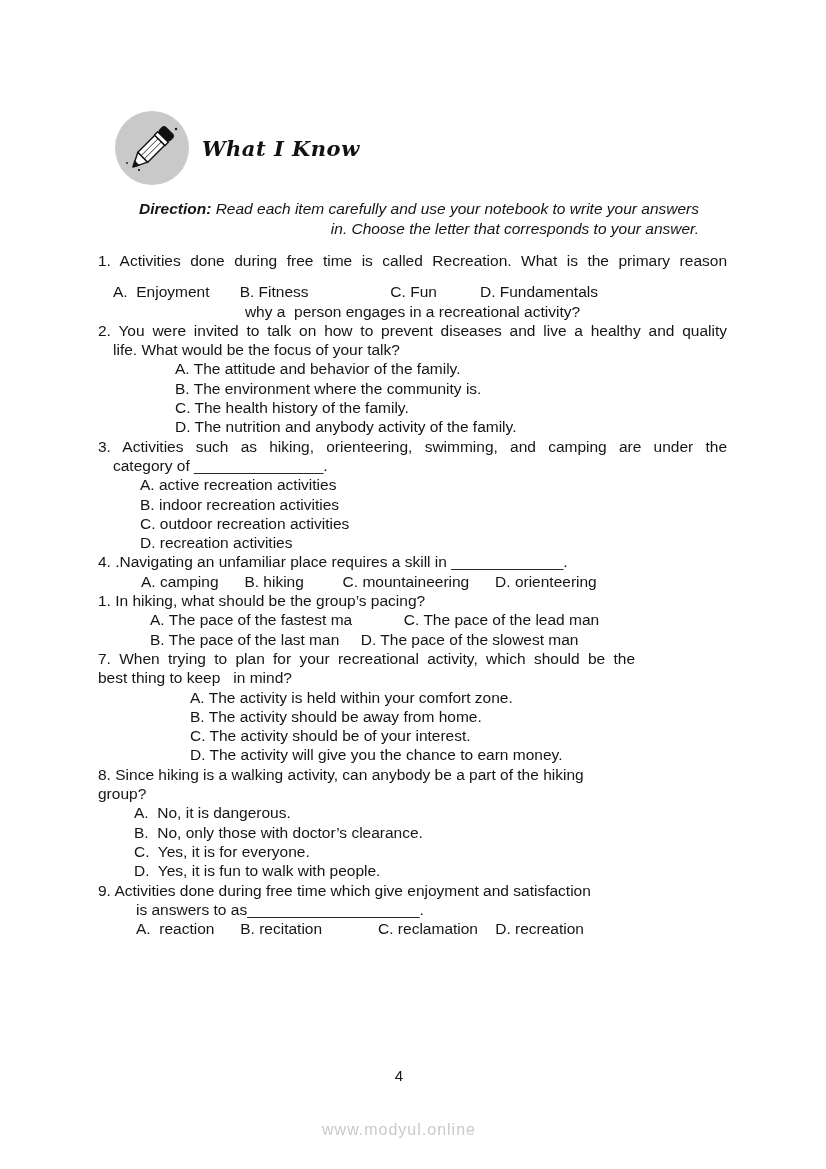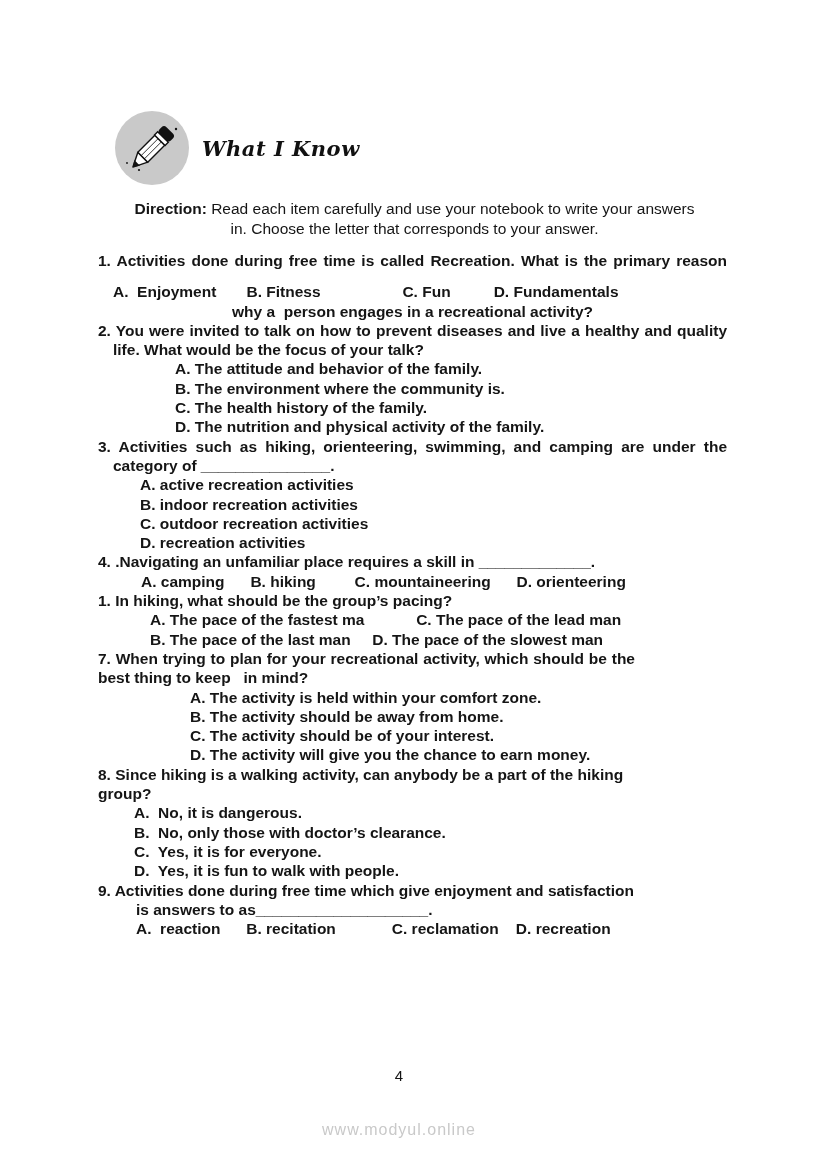--- a/index.html
+++ b/index.html
@@ -19,25 +19,25 @@
   .title {
     margin-left: 13px;
     font-family: "DejaVu Serif", "Liberation Serif", serif;
     font-style: italic;
     font-weight: bold;
     font-size: 21px;
     letter-spacing: 0.5px;
     color: #111111;
   }
   
-  .direction { margin: 14px 99px 0 130px; text-align: center; }
+  .direction { margin: 14px 99px 0 130px; text-align: right; font-style: italic; }
   .dir-line { line-height: 19.5px; }
   .bold { font-weight: bold; }
   
-  .questions { margin: 13px 99px 0 98px; width: 629px; font-weight: bold; }
+  .questions { margin: 13px 99px 0 98px; width: 629px; }
   .line { line-height: 19.3px; }
   .line.left, .line.center { white-space: pre-wrap; }
   .line.center { text-align: center; }
   .line.justify {
     text-align: justify;
     text-align-last: justify;
     white-space: nowrap;
   }
   .line.justify-narrow {
     width: 537px;
@@ -93,21 +93,21 @@
         <div class="line justify">1. Activities done during free time is called Recreation. What is the primary reason</div>
         <div class="line left gap" style="padding-left: 15px;">A.  Enjoyment       B. Fitness                   C. Fun          D. Fundamentals</div>
         <div class="line center">why a  person engages in a recreational activity?</div>
       </div>
       <div class="question">
         <div class="line justify">2. You were invited to talk on how to prevent diseases and live a healthy and quality</div>
         <div class="line left" style="padding-left: 15px;">life. What would be the focus of your talk?</div>
         <div class="line left" style="padding-left: 77px;">A. The attitude and behavior of the family.</div>
         <div class="line left" style="padding-left: 77px;">B. The environment where the community is.</div>
         <div class="line left" style="padding-left: 77px;">C. The health history of the family.</div>
-        <div class="line left" style="padding-left: 77px;">D. The nutrition and physical activity of the family.</div>
+        <div class="line left" style="padding-left: 77px;">D. The nutrition and anybody activity of the family.</div>
       </div>
       <div class="question">
         <div class="line justify">3. Activities such as hiking, orienteering, swimming, and camping are under the</div>
         <div class="line left" style="padding-left: 15px;">category of _______________.</div>
         <div class="line left" style="padding-left: 42px;">A. active recreation activities</div>
         <div class="line left" style="padding-left: 42px;">B. indoor recreation activities</div>
         <div class="line left" style="padding-left: 42px;">C. outdoor recreation activities</div>
         <div class="line left" style="padding-left: 42px;">D. recreation activities</div>
       </div>
       <div class="question">

